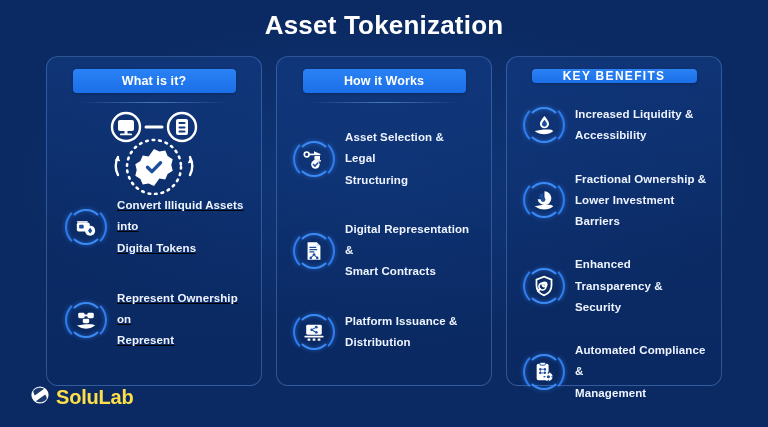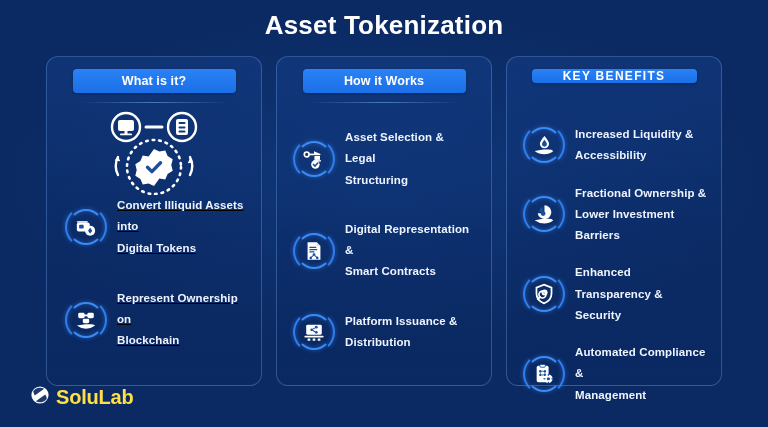--- a/index.html
+++ b/index.html
@@ -109,21 +109,21 @@
 
   
   .items {
     width: 100%;
     margin-top: 4px;
     display: flex;
     flex-direction: column;
   }
   .items.c1 { margin-top: 0; gap: 29px; padding-left: 4px; text-decoration: underline; }
   .items.c2 { margin-top: 24px; gap: 28px; padding-left: 2px; }
-  .items.c3 { margin-top: 32px; gap: 16px; padding-left: 2px; }
+  .items.c3 { margin-top: 12px; gap: 22px; padding-left: 2px; }
 
   .item {
     display: flex;
     align-items: center;
     gap: 10px;
   }
 
   .item-icon {
     position: relative;
     flex: 0 0 auto;
@@ -253,21 +253,21 @@
             <svg viewBox="0 0 24 24">
               <rect x="3.5" y="4" width="7" height="6" rx="1.6" fill="#ffffff"></rect>
               <rect x="13.5" y="4" width="7" height="6" rx="1.6" fill="#ffffff"></rect>
               <rect x="10" y="6" width="4" height="2" fill="#ffffff"></rect>
               <rect x="8.5" y="10.5" width="7" height="5" rx="1.6" fill="#ffffff"></rect>
               <path d="M2 18 q4.5 3.5 10 3.5 t10-3.5 q-2-1.5-4.5-1.5 h-6" fill="#ffffff"></path>
             </svg>
           </div>
           <div class="item-text">
             <span>Represent Ownership on</span>
-            <span class="l2">Blockchain</span>
+            <span class="l2">Represent</span>
           </div>
         </div>
       </div>
     </div>
 
     <div class="card">
       <div class="badge">How it Works</div>
       <div class="divider"></div>
 
       <div class="items c2">

